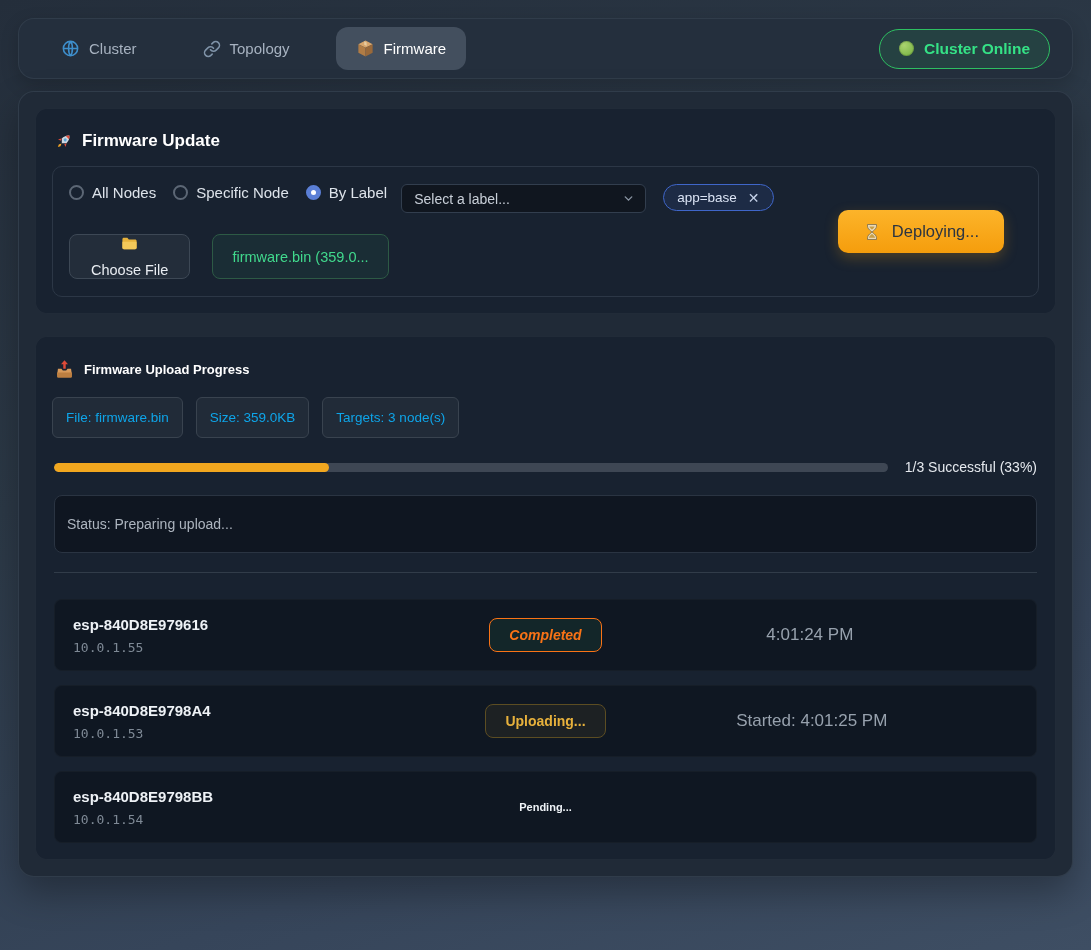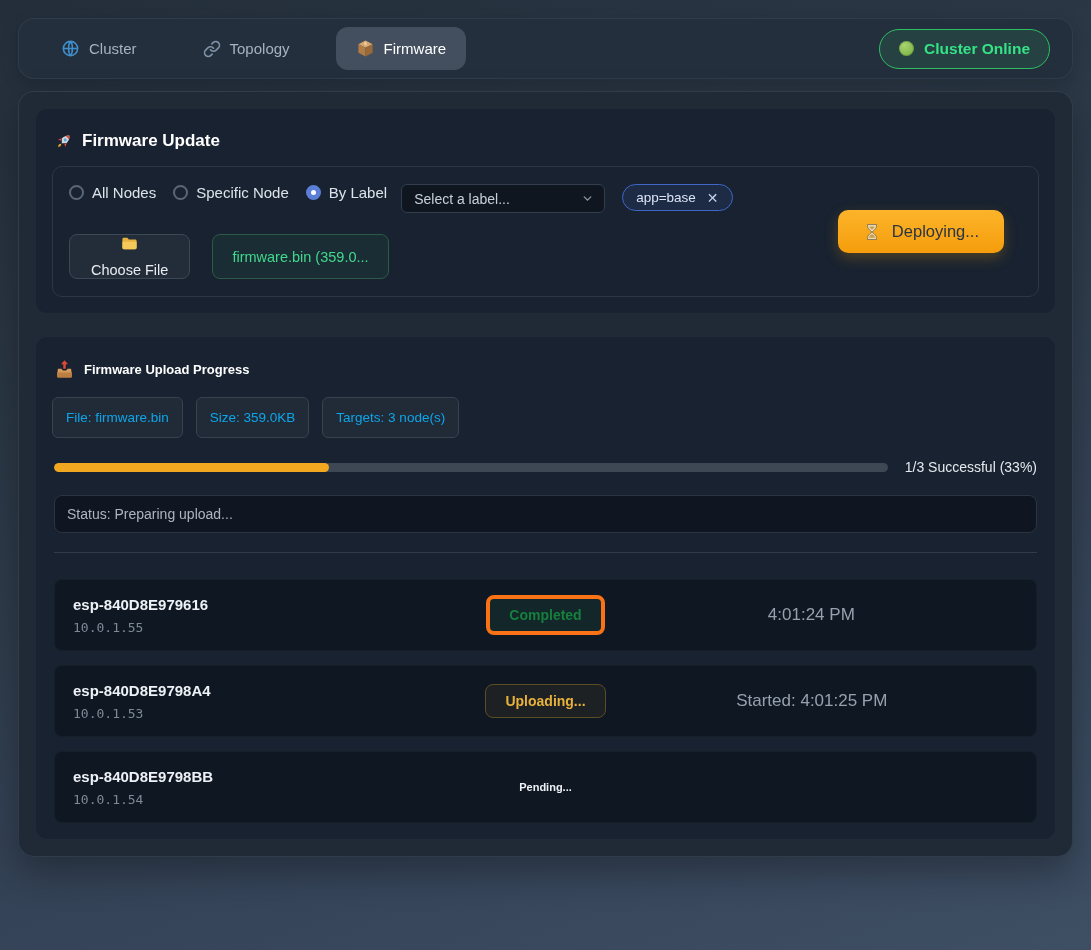--- a/index.html
+++ b/index.html
@@ -53,21 +53,21 @@
   .form-left { display:flex; flex-direction:column; gap:21px; }
   .opt-row { display:flex; align-items:flex-start; gap:17px; flex-wrap:nowrap; }
   .radio-opt { display:flex; align-items:center; gap:8px; font-size:15px;
     color:#dde3ea; cursor:pointer; white-space:nowrap; }
   .rdot { width:15px; height:15px; border-radius:50%; border:2px solid #5c6775;
     background:transparent; flex:0 0 auto; position:relative; }
   .rdot.on { border-color:#5b7fd6; background:#5b7fd6; }
   .rdot.on::after { content:""; position:absolute; inset:3px; border-radius:50%;
     background:#fff; }
   .label-select {
-    width:204px; height:29px; background:#10161f; border:1px solid #323e4e;
+    width:245px; height:29px; background:#10161f; border:1px solid #323e4e;
     border-radius:6px; display:flex; align-items:center; gap:8px;
     padding:0 10px 0 12px; color:#c8cfd8; font-size:14px; cursor:pointer;
     justify-content:space-between; margin-left:-3px;
   }
   .chip {
     display:flex; align-items:center; gap:11px; border:1px solid #3f66c9;
     background:rgba(63,102,201,.14); color:#dbe4f5; font-size:13.5px;
     padding:4px 13px; border-radius:999px; height:27px;
   }
   .chip .x { color:#c3cfe6; font-size:14px; cursor:pointer; }
@@ -90,33 +90,33 @@
   }
   
   .meta-row { display:flex; gap:13px; margin-bottom:21px; }
   .meta-badge { background:#212b38; border:1px solid #39434f; border-radius:6px;
     padding:12px 13px; font-size:13.5px; color:#0ea5e9; }
   .prog-row { display:flex; align-items:center; margin:0 2px 20px; }
   .track { flex:1; height:9px; background:#3e4754; border-radius:5px; overflow:hidden; }
   .fill { height:100%; background:#f1a71f; border-radius:5px; }
   .prog-label { margin-left:17px; font-size:14px; color:#e5e9ee; white-space:nowrap; }
   .status-box { background:#0f1621; border:1px solid #2a3442; border-radius:8px;
-    padding:10px 12px; font-size:14px; color:#adb5bf; margin:0 2px; }
+    padding:20px 12px; font-size:14px; color:#adb5bf; margin:0 2px; }
   .hr { border:none; border-top:1px solid #313c49; margin:19px 2px 26px; }
   .nodes { display:flex; flex-direction:column; gap:14px; margin:0 2px; }
   .node-row {
     display:grid; grid-template-columns:1fr auto 1fr; align-items:center;
     background:#0f1722; border:1px solid rgba(255,255,255,.03);
     border-radius:8px; min-height:72px; padding:12px 18px;
   }
   .node-name { font-size:15px; font-weight:bold; color:#eef2f6; margin-bottom:7px; }
   .node-ip { font-size:13px; color:#7e8995; font-family:"DejaVu Sans Mono",monospace; }
   .node-time { font-size:17px; color:#97a1ad; text-align:center; }
   .badge { font-size:14px; font-weight:bold; padding:8px 19px; border-radius:8px; }
-  .badge--success { color:#15803d; background:rgba(74,222,128,.08); border:4px solid #f97316; }
+  .badge--success { color:#f97316; background:rgba(74,222,128,.08); border:1px solid #f97316;font-style:italic; }
   .badge--warning { color:#e7b13c; background:rgba(231,177,60,.07); border:1px solid #5c4d22; }
   .badge--pending { color:#eef2f6; font-size:11px; padding:8px 0; }
   .ic { display:inline-flex; flex:0 0 auto; }
 </style>
 </head>
 <body>
 
 <div class="topnav">
   <div class="nav-item">
     <span class="ic">

